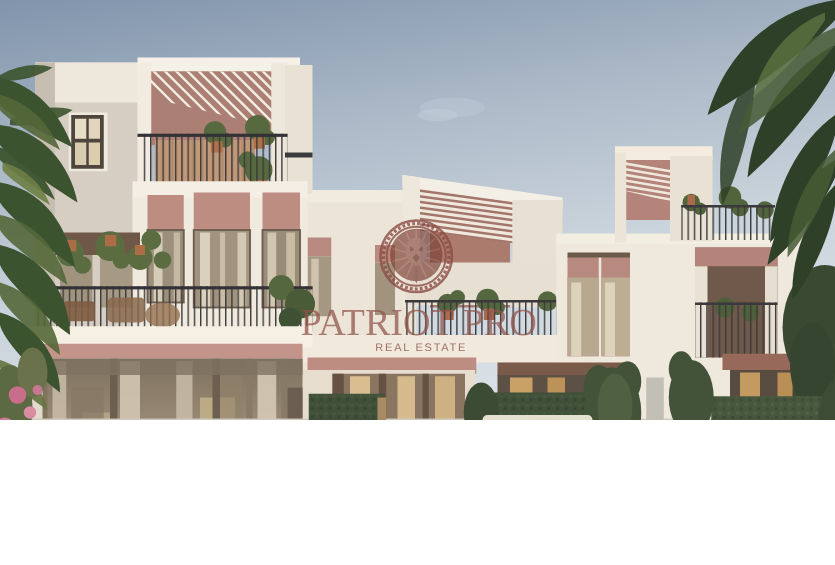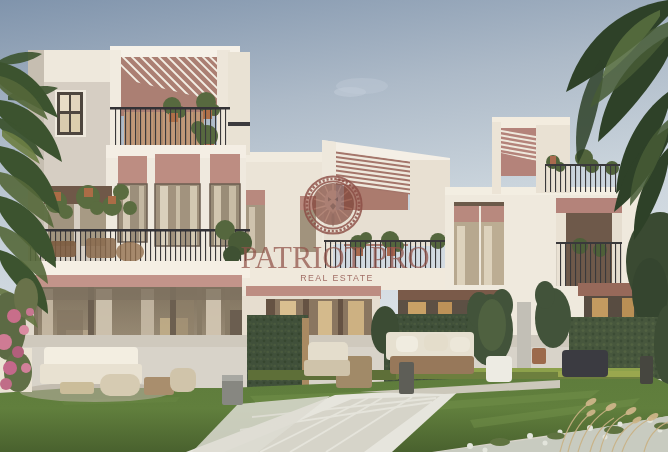--- a/index.html
+++ b/index.html
@@ -1,16 +1,16 @@
 <!DOCTYPE html>
 <html><head>
 <meta charset="utf-8">
 <style>
   html,body{margin:0;padding:0;background:#fff;font-family:"Liberation Sans",sans-serif;}
-  #scene{width:668px;height:452px;position:relative;overflow:hidden;}
+  #scene{width:668px;height:336px;position:relative;overflow:hidden;}
 </style>
 </head>
 <body>
 <div id="scene">
 <svg width="668" height="452" viewBox="0 0 668 452">
 <defs>
   <linearGradient id="sky" x1="0" y1="0" x2="0.22" y2="1">
     <stop offset="0" stop-color="#8094ac"></stop>
     <stop offset="0.3" stop-color="#adbac8"></stop>
     <stop offset="0.55" stop-color="#cad4dc"></stop>

